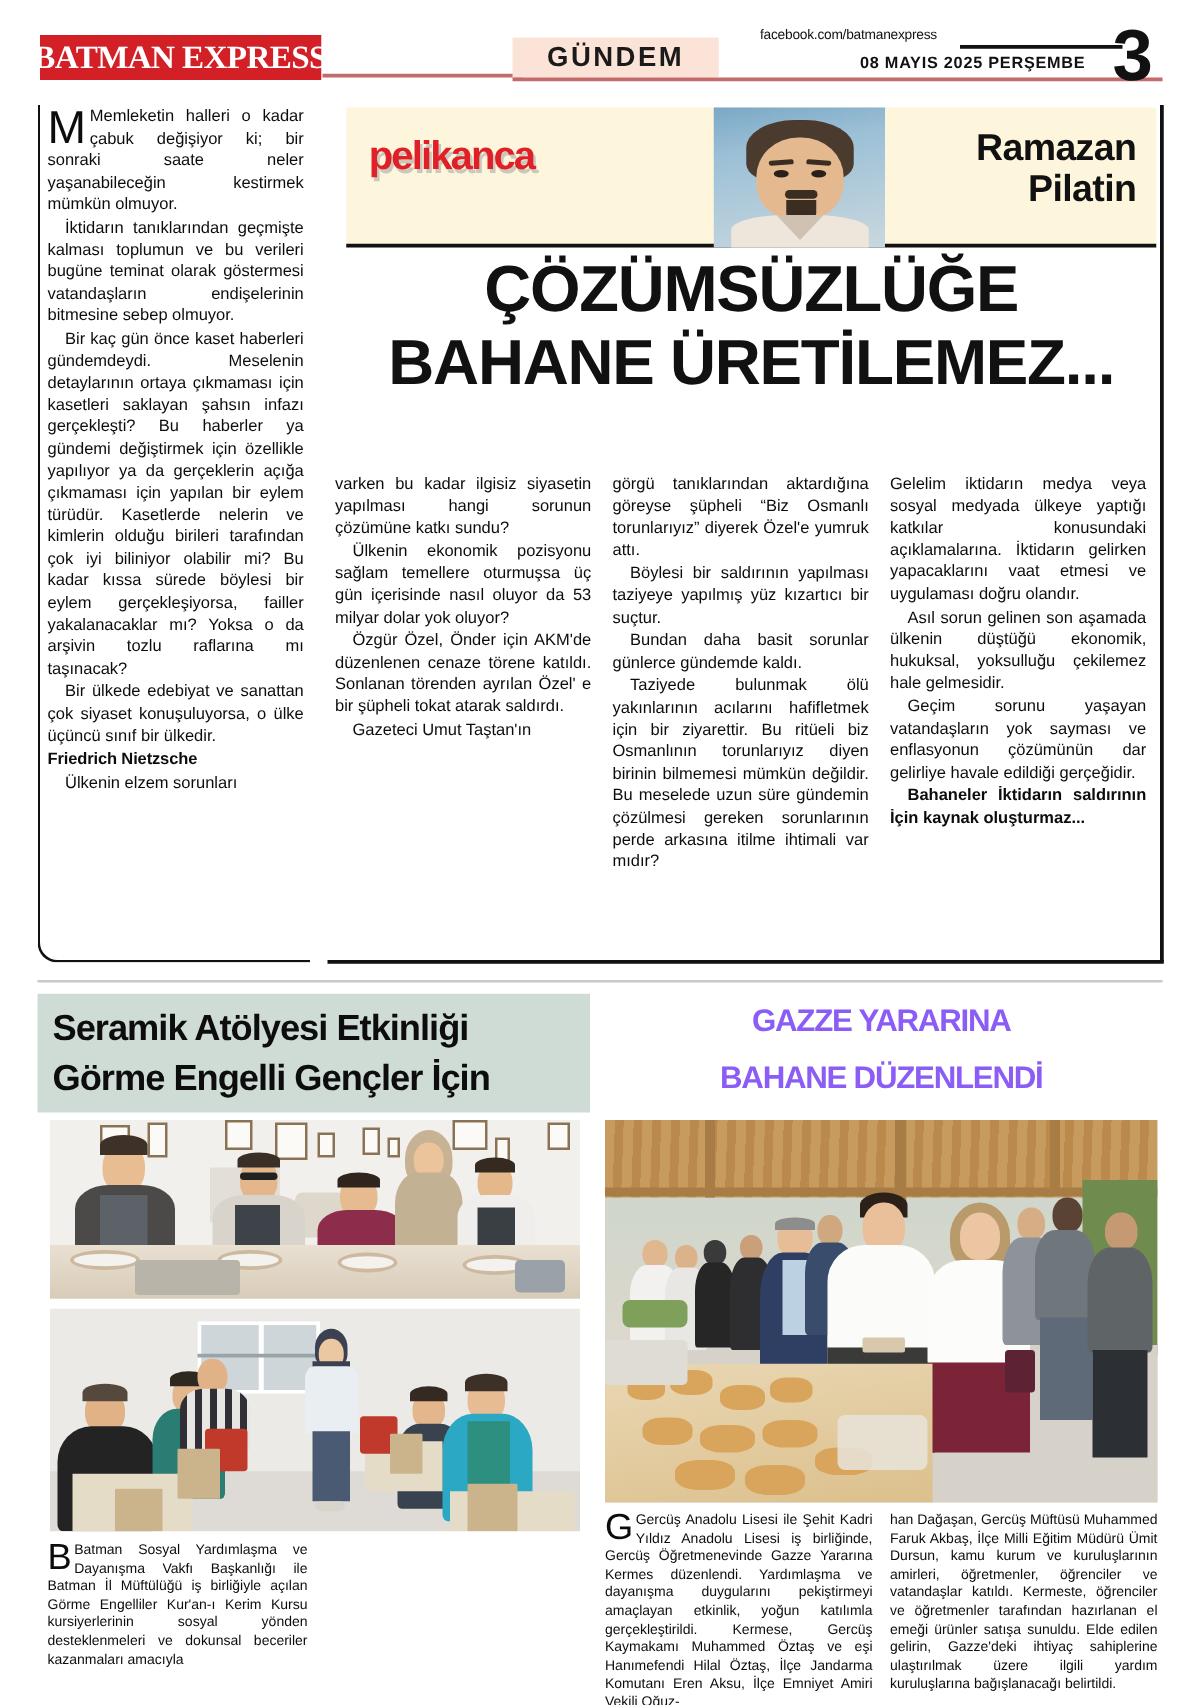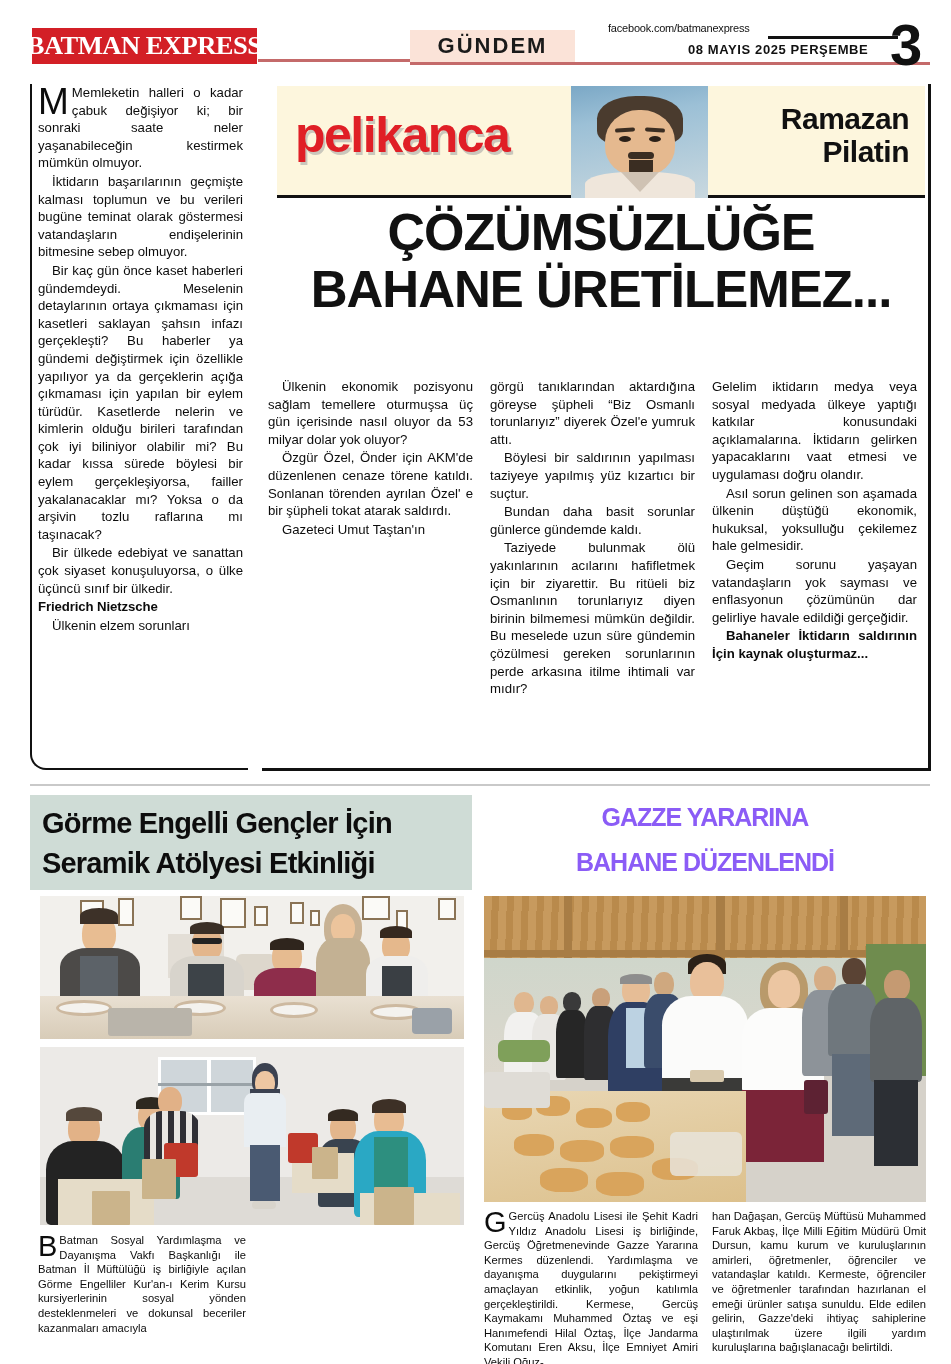--- a/index.html
+++ b/index.html
@@ -74,21 +74,21 @@
     border-bottom-left-radius:16px; pointer-events:none;
   }
 
   
   .op-header {
     position:absolute; left:277px; top:86px; width:648px; height:112px;
     background:#fdf6dd; border-bottom:3px solid #111;
   }
   .pelikanca {
     position:absolute; left:18px; top:20px;
-    font-size:50px; font-weight:bold; color:#e01f26;
+    font-size:32px; font-weight:bold; color:#e01f26;
     font-family:"Liberation Sans", sans-serif;
     letter-spacing:-1.5px;
     text-shadow:2px 3px 0 rgba(160,160,160,0.55);
   }
   .author-photo {
     position:absolute; left:294px; top:0px; width:137px; height:112px;
     background:linear-gradient(170deg,#7ba8c6 0%,#9cc0d6 30%,#c9d8df 100%);
     overflow:hidden;
   }
   .ap-hair { position:absolute; left:26px; top:10px; width:86px; height:50px;
@@ -254,21 +254,21 @@
 
     <div class="fb-line">facebook.com/batmanexpress</div>
     <div class="pagenum-rule"></div>
     <div class="date-line">08 MAYIS 2025 PERŞEMBE</div>
     <div class="pagenum">3</div>
   </div>
 
   <div class="col1-border"></div>
   <div class="col1">
     <p class="first"><span class="dropcap">M</span><span>Memleketin halleri o kadar çabuk değişiyor ki; bir sonraki saate neler yaşanabileceğin kestirmek mümkün olmuyor.</span></p>
-    <p>İktidarın başarılarının geçmişte kalması toplumun ve bu verileri bugüne teminat olarak göstermesi vatandaşların endişelerinin bitmesine sebep olmuyor.</p>
+    <p>İktidarın tanıklarından geçmişte kalması toplumun ve bu verileri bugüne teminat olarak göstermesi vatandaşların endişelerinin bitmesine sebep olmuyor.</p>
     <p>Bir kaç gün önce kaset haberleri gündemdeydi. Meselenin detaylarının ortaya çıkmaması için kasetleri saklayan şahsın infazı gerçekleşti? Bu haberler ya gündemi değiştirmek için özellikle yapılıyor ya da gerçeklerin açığa çıkmaması için yapılan bir eylem türüdür. Kasetlerde nelerin ve kimlerin olduğu birileri tarafından çok iyi biliniyor olabilir mi? Bu kadar kıssa sürede böylesi bir eylem gerçekleşiyorsa, failler yakalanacaklar mı? Yoksa o da arşivin tozlu raflarına mı taşınacak?</p>
     <p>Bir ülkede edebiyat ve sanattan çok siyaset konuşuluyorsa, o ülke üçüncü sınıf bir ülkedir.</p>
     <p class="byline">Friedrich Nietzsche</p>
     <p>Ülkenin elzem sorunları</p>
   </div>
 
   <div class="op-header">
     <div class="pelikanca">pelikanca</div>
 
     <div class="author-photo">
@@ -290,20 +290,21 @@
     </div>
   </div>
 
   <div class="op-headline">
     <div class="l1">ÇÖZÜMSÜZLÜĞE</div>
     <div class="l2">BAHANE ÜRETİLEMEZ...</div>
   </div>
 
   <div class="op-body">
     <div class="op-col c1">
+      <p class="first">varken bu kadar ilgisiz siyasetin yapılması hangi sorunun çözümüne katkı sundu?</p>
       <p>Ülkenin ekonomik pozisyonu sağlam temellere oturmuşsa üç gün içerisinde nasıl oluyor da 53 milyar dolar yok oluyor?</p>
       <p>Özgür Özel, Önder için AKM'de düzenlenen cenaze törene katıldı. Sonlanan törenden ayrılan Özel' e bir şüpheli tokat atarak saldırdı.</p>
       <p>Gazeteci Umut Taştan'ın</p>
     </div>
     <div class="op-col c2">
       <p class="first">görgü tanıklarından aktardığına göreyse şüpheli “Biz Osmanlı torunlarıyız” diyerek Özel'e yumruk attı.</p>
       <p>Böylesi bir saldırının yapılması taziyeye yapılmış yüz kızartıcı bir suçtur.</p>
       <p>Bundan daha basit sorunlar günlerce gündemde kaldı.</p>
       <p>Taziyede bulunmak ölü yakınlarının acılarını hafifletmek için bir ziyarettir. Bu ritüeli biz Osmanlının torunlarıyız diyen birinin bilmemesi mümkün değildir. Bu meselede uzun süre gündemin çözülmesi gereken sorunlarının perde arkasına itilme ihtimali var mıdır?</p>
     </div>
@@ -314,22 +315,22 @@
       <p class="bold">Bahaneler İktidarın saldırının İçin kaynak oluşturmaz...</p>
     </div>
   </div>
   <div class="op-right-border"></div>
   <div class="op-bottom-border"></div>
 
   <div class="mid-divider"></div>
 
   <div class="bl">
     <div class="bl-head">
+      <span>Seramik Atölyesi Etkinliği</span>
       <span>Görme Engelli Gençler İçin</span>
-      <span>Seramik Atölyesi Etkinliği</span>
     </div>
 
     <div class="bl-photo1">
       <div class="ph p1-wall"></div>
       <div class="frame" style="left:40px;top:4px;width:24px;height:20px;"></div>
       <div class="frame" style="left:78px;top:2px;width:16px;height:28px;"></div>
       <div class="frame" style="left:140px;top:0px;width:22px;height:24px;"></div>
       <div class="frame" style="left:180px;top:2px;width:26px;height:30px;"></div>
       <div class="frame" style="left:214px;top:10px;width:14px;height:20px;"></div>
       <div class="frame" style="left:250px;top:6px;width:14px;height:22px;"></div>

